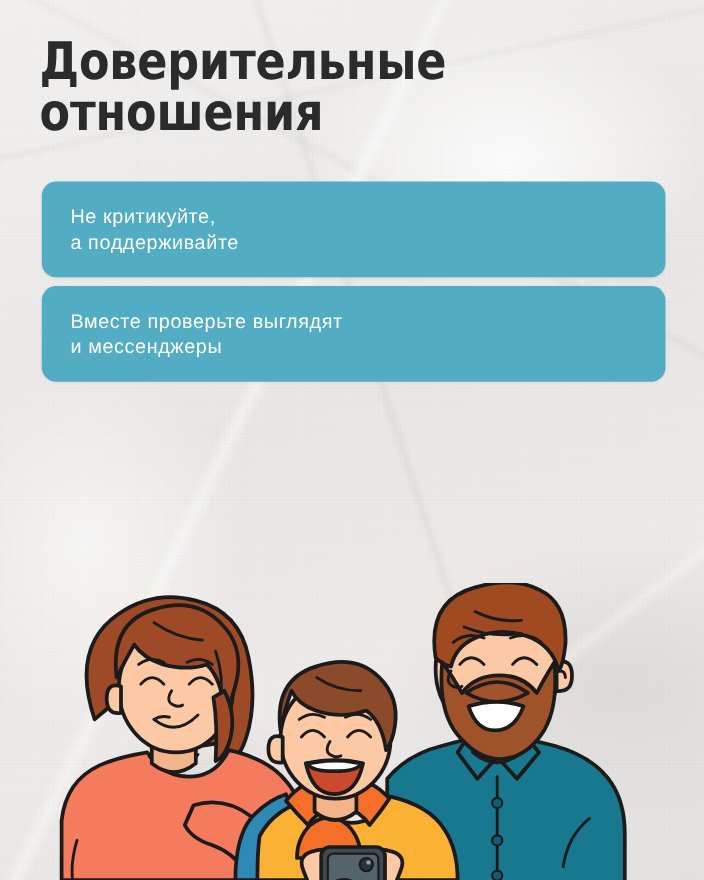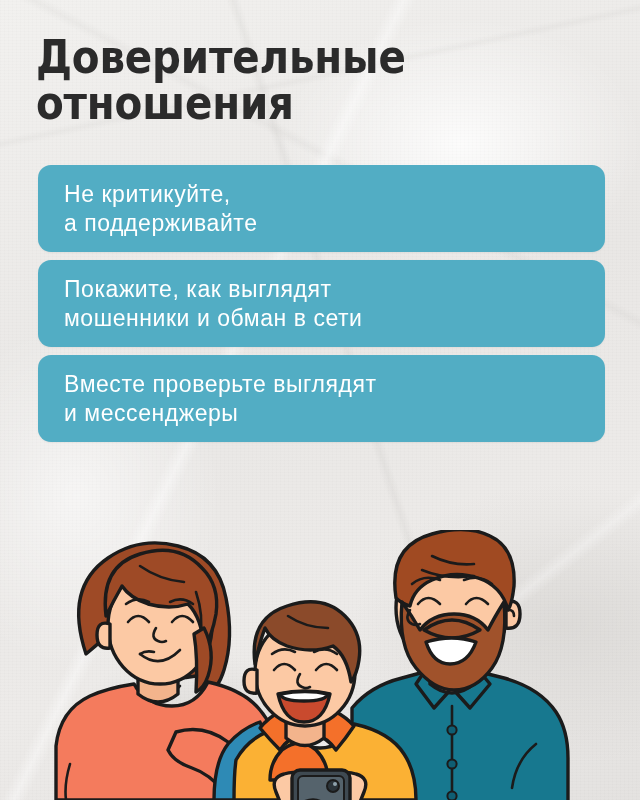--- a/index.html
+++ b/index.html
@@ -85,21 +85,21 @@
     border-radius: 13px;
     height: 87px;
     display: flex;
     align-items: center;
     padding: 0 26px;
     box-shadow: 0 1px 2px rgba(0,0,0,.05);
   }
   .card-text {
     color: #ffffff;
     font-family: "Liberation Sans", sans-serif;
-    font-size: 23px;
+    font-size: 18px;
     line-height: 1.26;
     letter-spacing: 0.55px;
     white-space: pre-line;
     font-weight: 400;
     -webkit-font-smoothing: antialiased;
   }
 
   
   #illustration {
     position: absolute;
@@ -122,24 +122,20 @@
 отношения</h1>
 
   <div id="cards">
 
     <div class="card">
       <div class="card-text">Не критикуйте,
 а поддерживайте</div>
     </div>
 
 
-    <div class="card">
-      <div class="card-text">Покажите, как выглядят
-мошенники и обман в сети</div>
-    </div>
 
     <div class="card">
       <div class="card-text">Вместе проверьте выглядят
 и мессенджеры</div>
     </div>
 
   </div>
 
   <div id="illustration">
     <svg viewBox="0 0 640 270" xmlns="http://www.w3.org/2000/svg">

